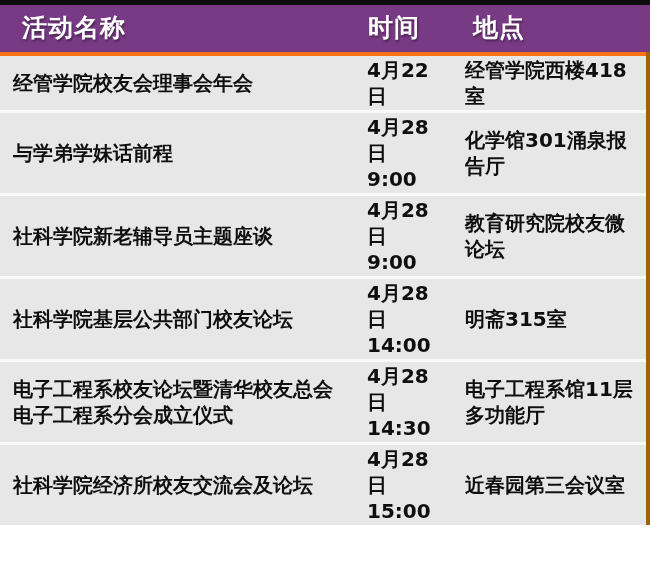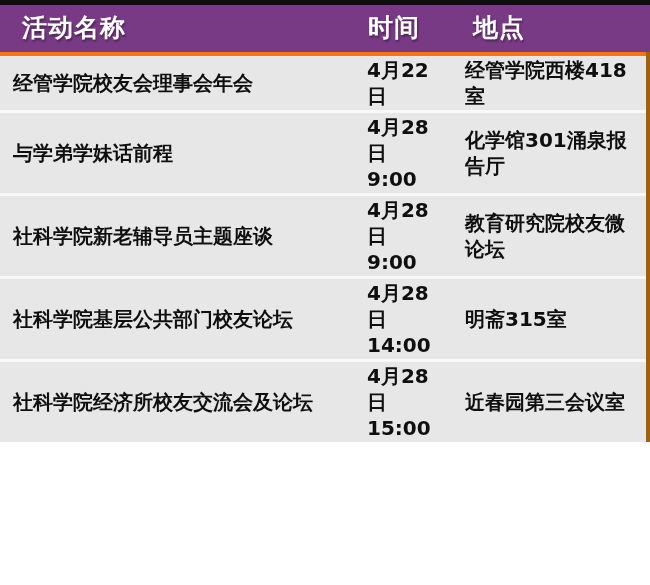--- a/index.html
+++ b/index.html
@@ -98,20 +98,26 @@
 9:00</td>
       <td class="cell-location">教育研究院校友微论坛</td>
     </tr>
     <tr>
       <td class="cell-activity">社科学院基层公共部门校友论坛</td>
       <td class="cell-time">4月28日
 14:00</td>
       <td class="cell-location">明斋315室</td>
     </tr>
     <tr>
+      <td class="cell-activity">电子工程系校友论坛暨清华校友总会电子工程系分会成立仪式</td>
+      <td class="cell-time">4月28日
+14:30</td>
+      <td class="cell-location">电子工程系馆11层多功能厅</td>
+    </tr>
+    <tr>
       <td class="cell-activity">社科学院经济所校友交流会及论坛</td>
       <td class="cell-time">4月28日
 15:00</td>
       <td class="cell-location">近春园第三会议室</td>
     </tr>
 
   </tbody>
 </table>
 
 </body></html>

